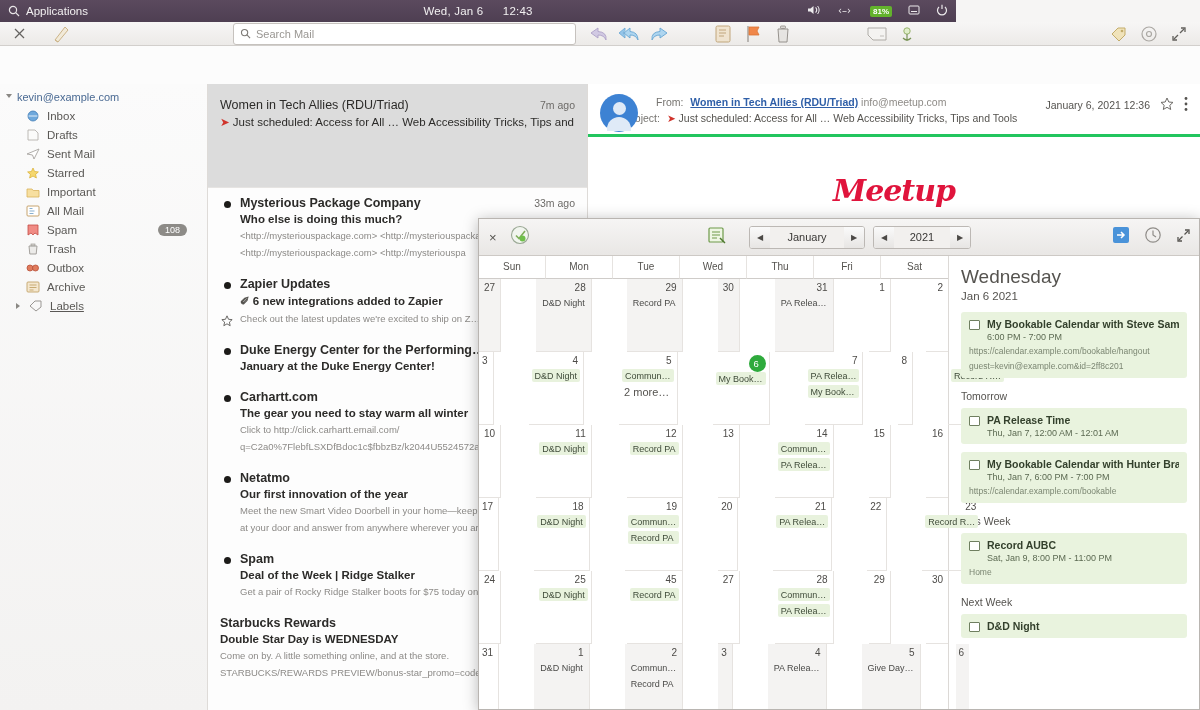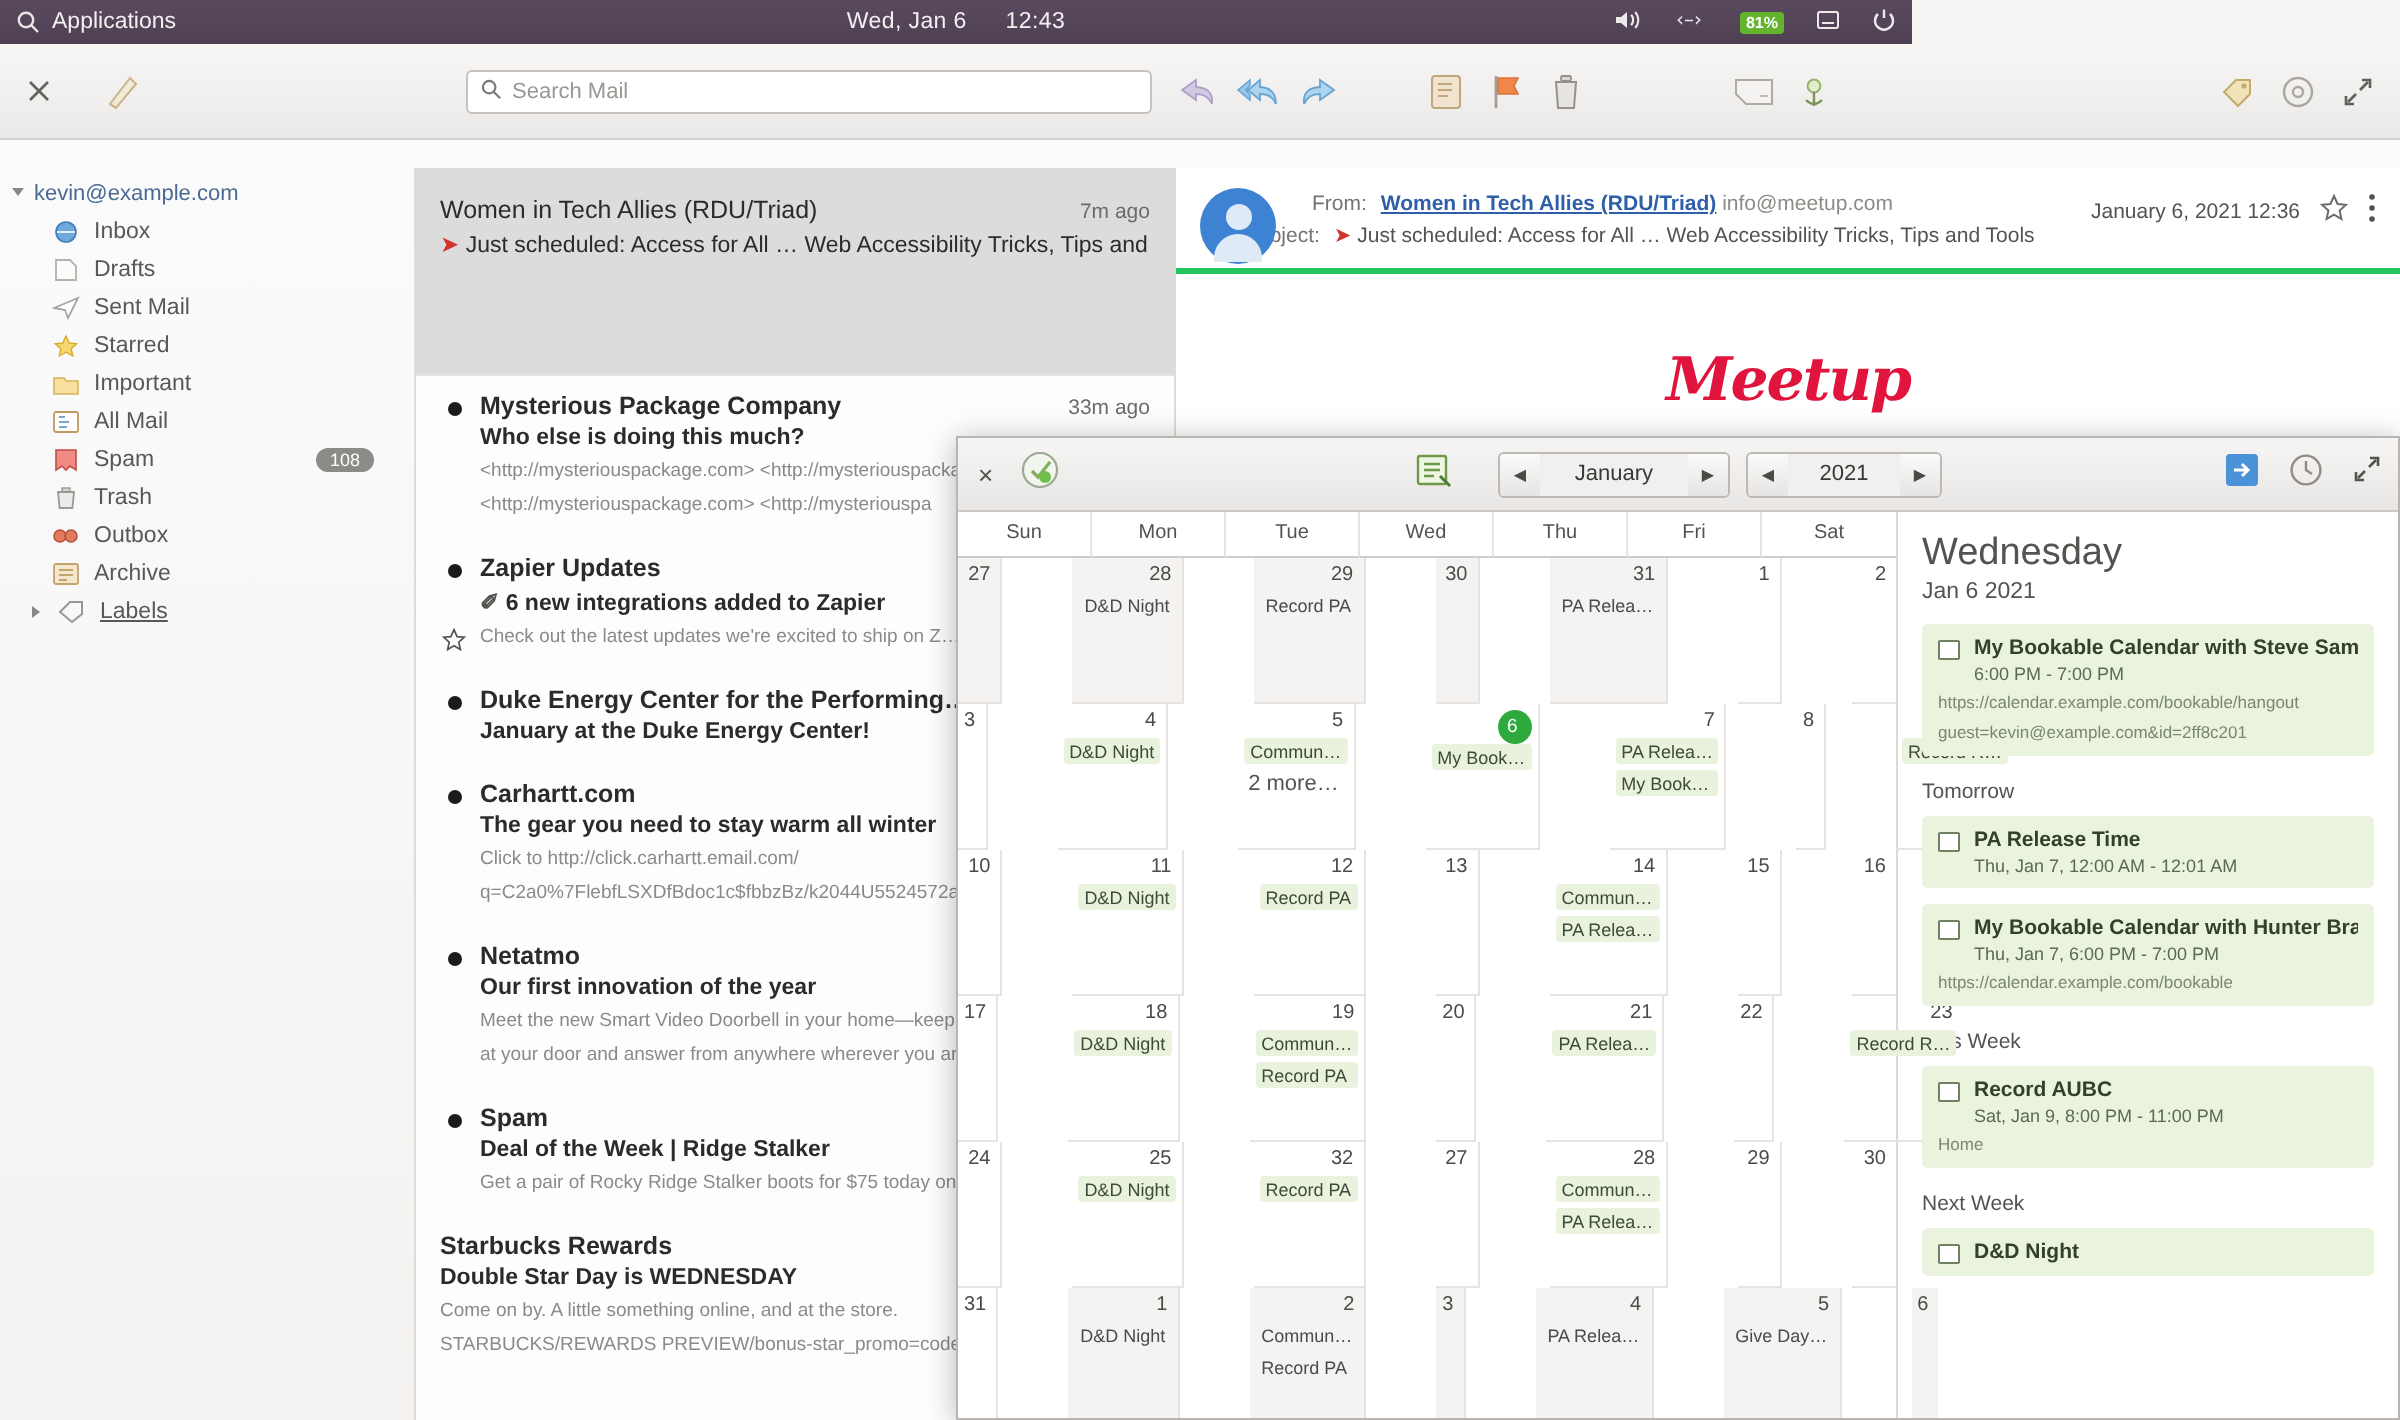--- a/index.html
+++ b/index.html
@@ -32,21 +32,21 @@
     background: #63b32c; color: #fff; font-size: 8px; font-weight: bold;
     padding: 1px 3px; border-radius: 2px; line-height: 9px;
   }
 
   
   .mailwin {
     position: absolute; top: 22px; left: 0; width: 1200px; height: 688px;
     background: #fcfcfc;
   }
   .mail-toolbar {
-    position: relative; height: 48px; background: linear-gradient(180deg,#f7f6f5,#eceae8);
+    position: relative; height: 24px; background: linear-gradient(180deg,#f7f6f5,#eceae8);
     border-bottom: 1px solid #d2cfcc; display: flex; align-items: center;
   }
   .tb-icon {
     width: 30px; height: 26px; display: flex; align-items: center; justify-content: center;
     opacity: .92;
   }
   .tb-sep { width: 14px; }
   .searchbox {
     position: absolute; left: 233px; width: 343px; height: 22px;
     background: #ffffff; border: 1px solid #c6c2be; border-radius: 3px;
@@ -733,21 +733,21 @@
             </div>
             <div class="week">
               <div class="day">
                 <div class="num">24</div>
               </div>
               <div class="day">
                 <div class="num">25</div>
                 <div class="ev">D&amp;D Night</div>
               </div>
               <div class="day">
-                <div class="num">32</div>
+                <div class="num">45</div>
                 <div class="ev">Record PA</div>
               </div>
               <div class="day">
                 <div class="num">27</div>
               </div>
               <div class="day">
                 <div class="num">28</div>
                 <div class="ev">Commun…</div>
                 <div class="ev">PA Relea…</div>
               </div>

